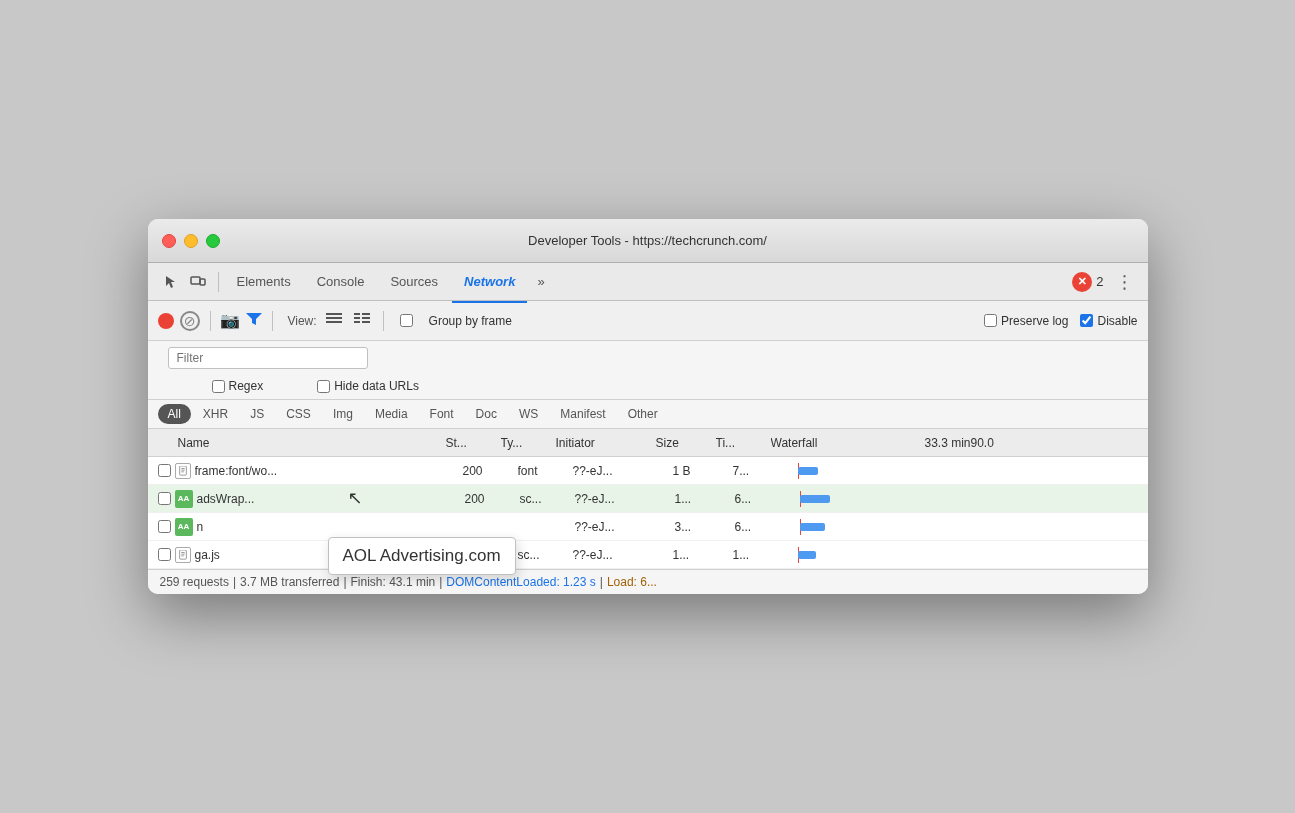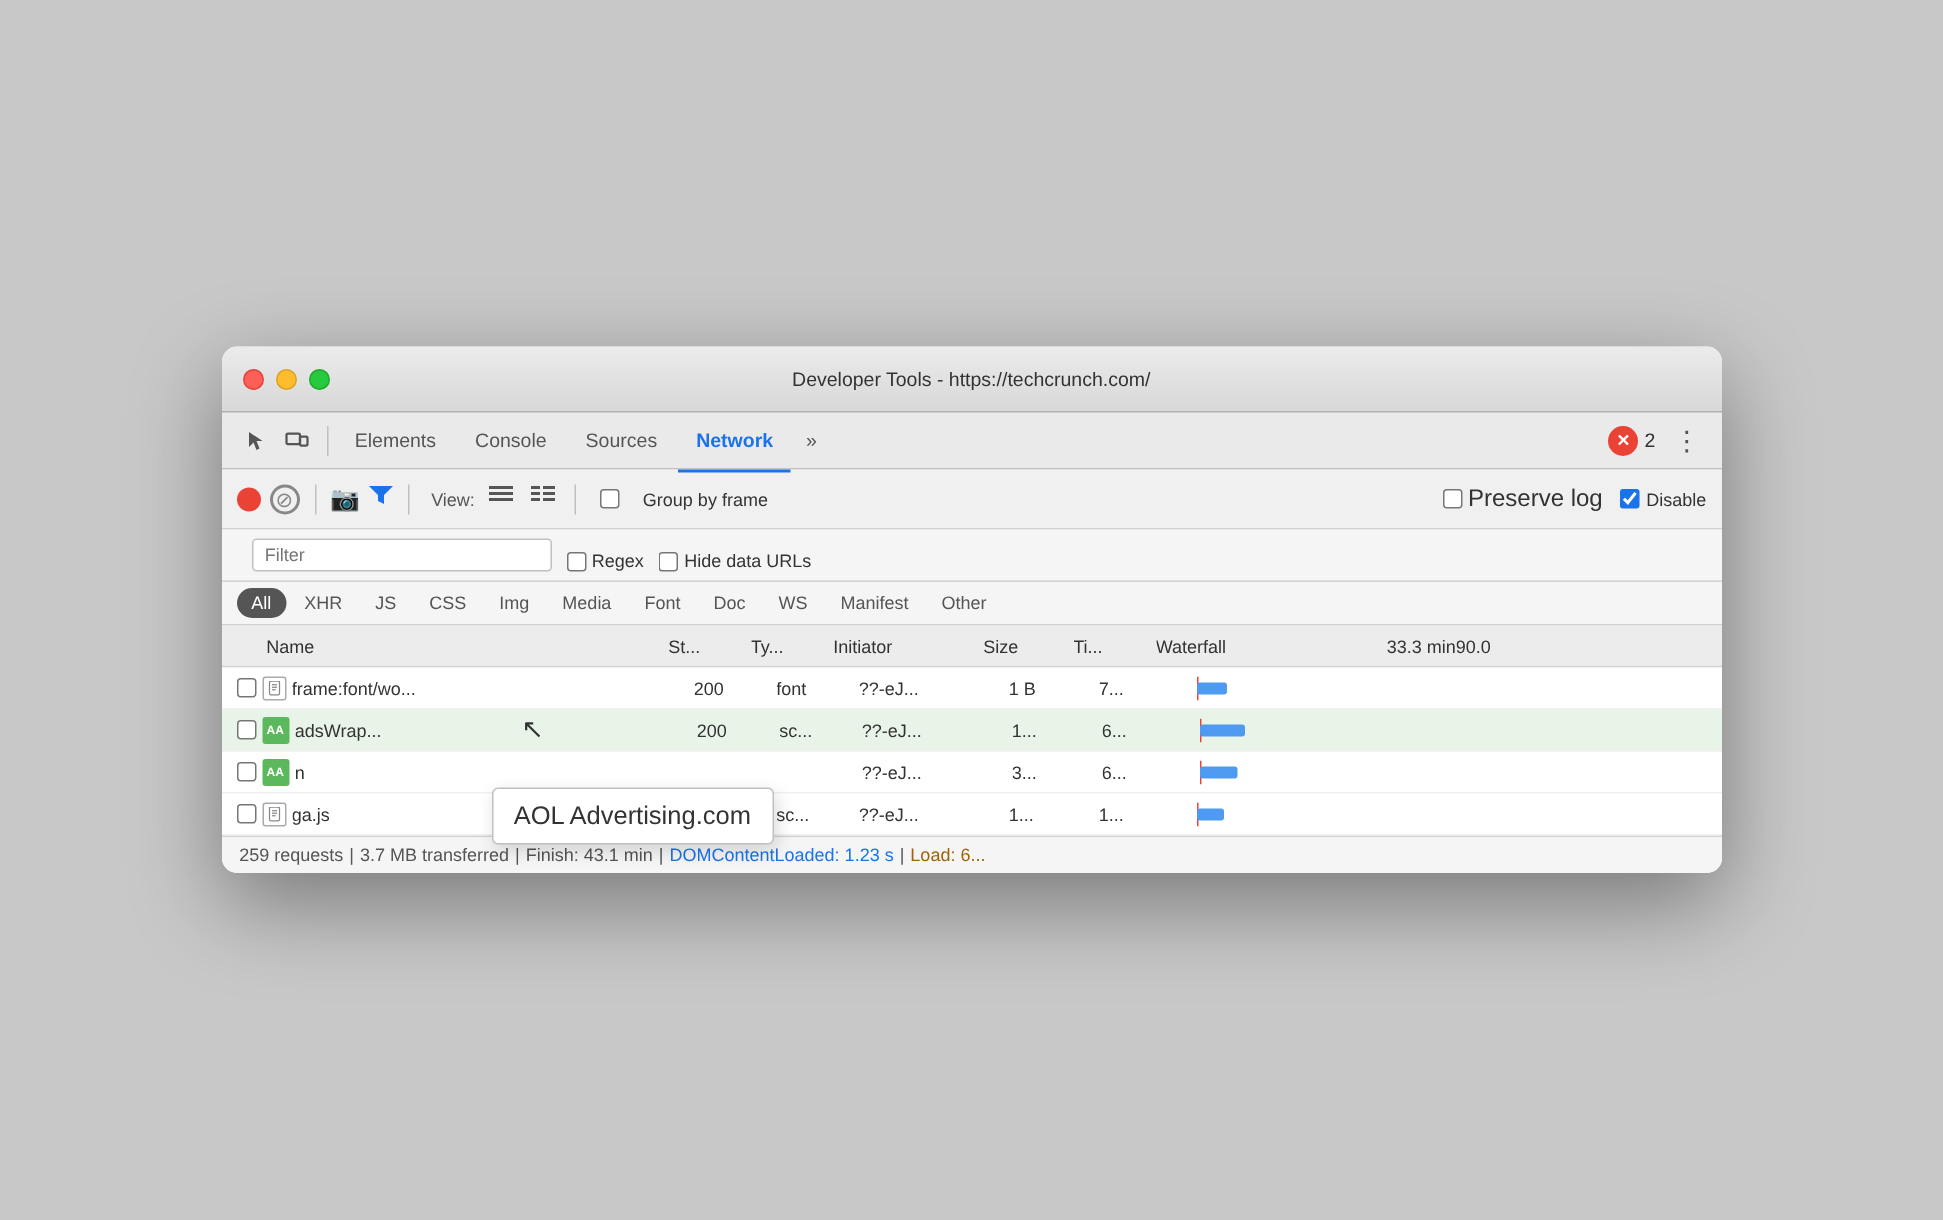--- a/index.html
+++ b/index.html
@@ -99,20 +99,21 @@
       font-size: 13px;
       color: #555;
       cursor: pointer;
       border-radius: 4px;
       position: relative;
     }
 
     .tab.active {
       color: #1a73e8;
       font-weight: 600;
+      font-style: italic;
     }
 
     .tab.active::after {
       content: '';
       position: absolute;
       bottom: -8px;
       left: 0;
       right: 0;
       height: 2px;
       background: #1a73e8;
@@ -228,21 +229,21 @@
       margin-left: auto;
     }
 
     .preserve-group {
       display: flex;
       align-items: center;
       gap: 4px;
     }
 
     .preserve-group label {
-      font-size: 16px;
+      font-size: 12px;
       color: #333;
     }
 
     .disable-group {
       display: flex;
       align-items: center;
       gap: 4px;
     }
 
     .disable-group label {
@@ -259,22 +260,23 @@
     input[type="checkbox"].checked-blue {
       accent-color: #1a73e8;
     }
 
     
     .filter-bar {
       background: #f5f5f5;
       border-bottom: 1px solid #d0d0d0;
       padding: 6px 20px;
       display: flex;
-      align-items: flex-end;
+      align-items: flex-start;
       gap: 10px;
+      flex-direction: column;
     }
 
     .filter-input-wrapper {
       display: flex;
       align-items: center;
       background: white;
       border: 1px solid #c0c0c0;
       border-radius: 3px;
       padding: 3px 8px;
       width: 200px;
@@ -295,20 +297,21 @@
       gap: 10px;
     }
 
     .filter-option {
       display: flex;
       align-items: center;
       gap: 4px;
       font-size: 12px;
       color: #333;
       cursor: pointer;
+      margin-left: 44px;
     }
 
     
     .type-filter-bar {
       background: #f5f5f5;
       border-bottom: 1px solid #d0d0d0;
       padding: 4px 10px;
       display: flex;
       align-items: center;
       gap: 2px;

